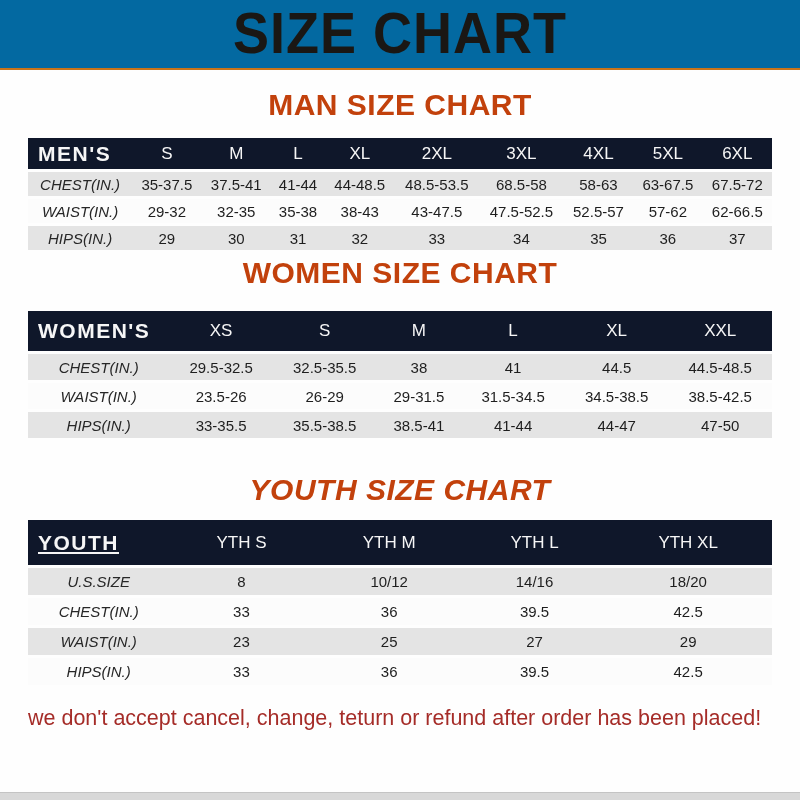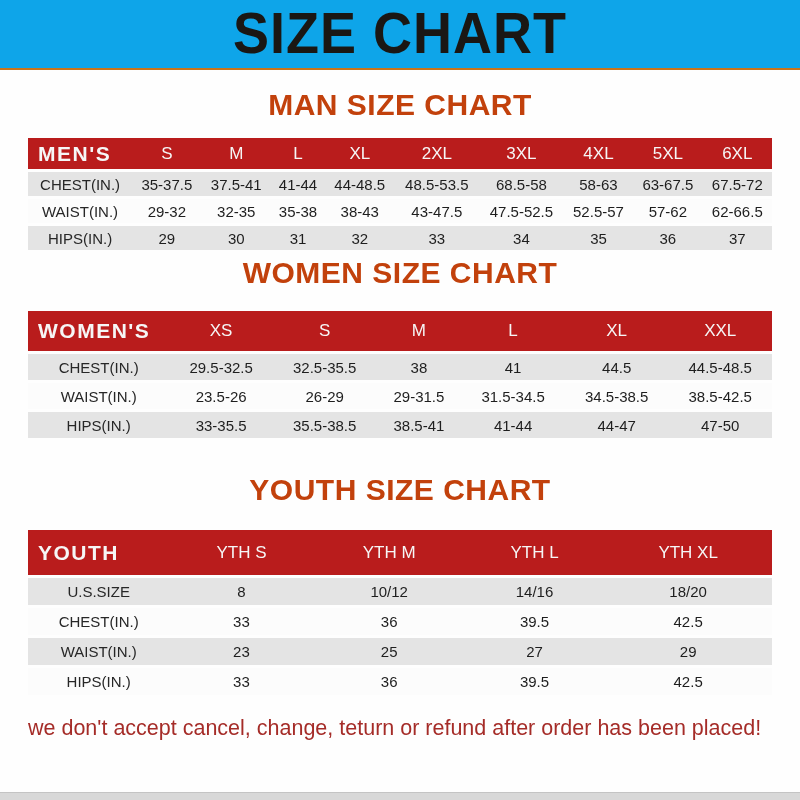--- a/index.html
+++ b/index.html
@@ -5,82 +5,82 @@
   html, body {
     margin: 0; padding: 0;
     width: 800px; height: 800px;
     background: #FEFEFE;
     font-family: "Liberation Sans", sans-serif;
     overflow: hidden;
     position: relative;
   }
   .banner {
     height: 68px;
-    background: #0ea5e9;
+    background: #0369a1;
     border-bottom: 2px solid #C9741A;
     display: flex; align-items: center; justify-content: center;
   }
   .banner-title {
     font-size: 54px;
     font-weight: bold;
     letter-spacing: 1px;
     color: #1A1714;
     transform: scaleY(1.06);
     margin-top: -2px;
   }
   .section-heading {
     text-align: center;
     font-size: 30px;
     font-weight: bold;
     color: #c2410c;
     letter-spacing: 0.5px;
   }
   .h-men   { margin: 18px 0 13px; }
   .h-women { margin: 3px 0 18px; }
-  .h-youth { margin: 32px 0 20px; }
+  .h-youth { margin: 32px 0 10px; font-style: italic; }
   .table-wrap { margin: 0 28px; }
   table.size-table {
     width: 100%;
     border-collapse: separate;
     border-spacing: 0 3px;
     table-layout: auto;
   }
   table.size-table thead th {
-    background: #b91c1c;
+    background: #0f172a;
     color: #F6F6F6;
     font-size: 17px;
     font-weight: normal;
     text-align: center;
     padding: 0 4px;
   }
   table.size-table th.band-label {
     text-align: left;
     padding-left: 10px;
     font-weight: bold;
     font-size: 21px;
     letter-spacing: 1.5px;
   }
   .tbl-men   thead th { height: 31px; }
   .tbl-women thead th { height: 40px; }
   .tbl-youth thead th { height: 45px; }
   .tbl-men   th.band-label { width: 14%; }
   .tbl-women th.band-label { width: 19%; }
-  .tbl-youth th.band-label { width: 19%; }
+  .tbl-youth th.band-label { width: 19%; text-decoration: underline; }
   table.size-table tbody td {
     text-align: center;
     font-size: 15px;
     color: #1E1E1E;
     padding: 0 3px;
   }
   .tbl-men   tbody td { height: 24px; }
   .tbl-women tbody td { height: 26px; }
   .tbl-youth tbody td { height: 27px; }
   tr.row-gray  td { background: #E4E4E4; }
   tr.row-white td { background: #FCFCFC; }
-  table.size-table td.row-label { font-size: 15px; color: #272727; }
+  table.size-table td.row-label { font-size: 15px; color: #272727; font-style: italic; }
   .footer-note {
     margin: 16px 28px 0;
     color: #A52C28;
     font-size: 21.5px;
     line-height: 29px;
   }
   .bottom-strip {
     position: absolute;
     left: 0; bottom: 0;
     width: 100%; height: 7px;

